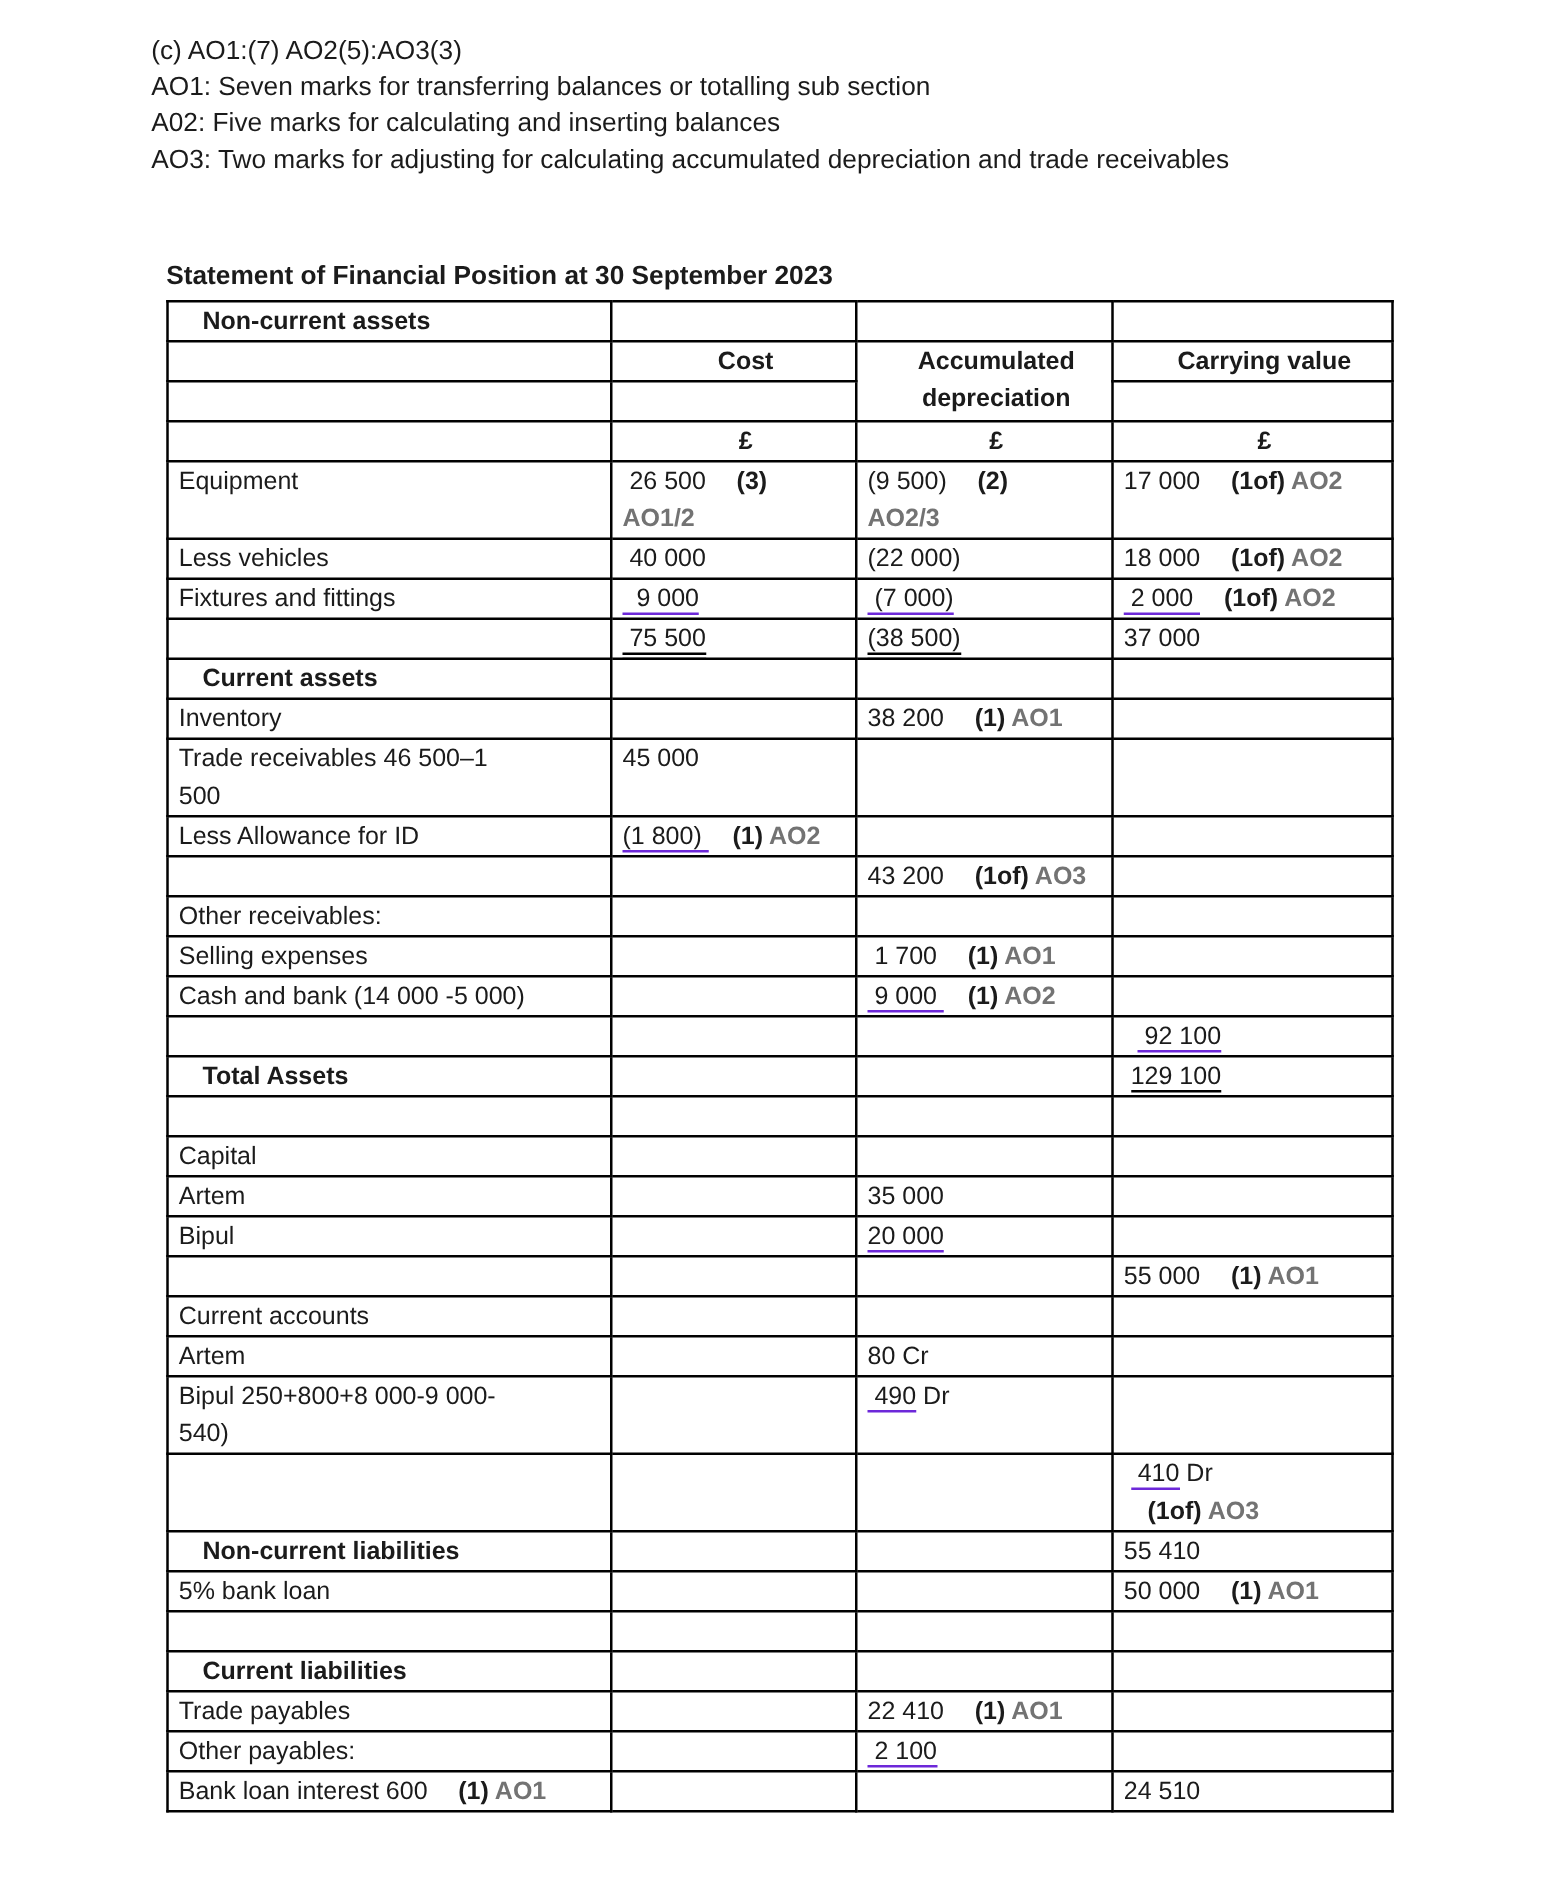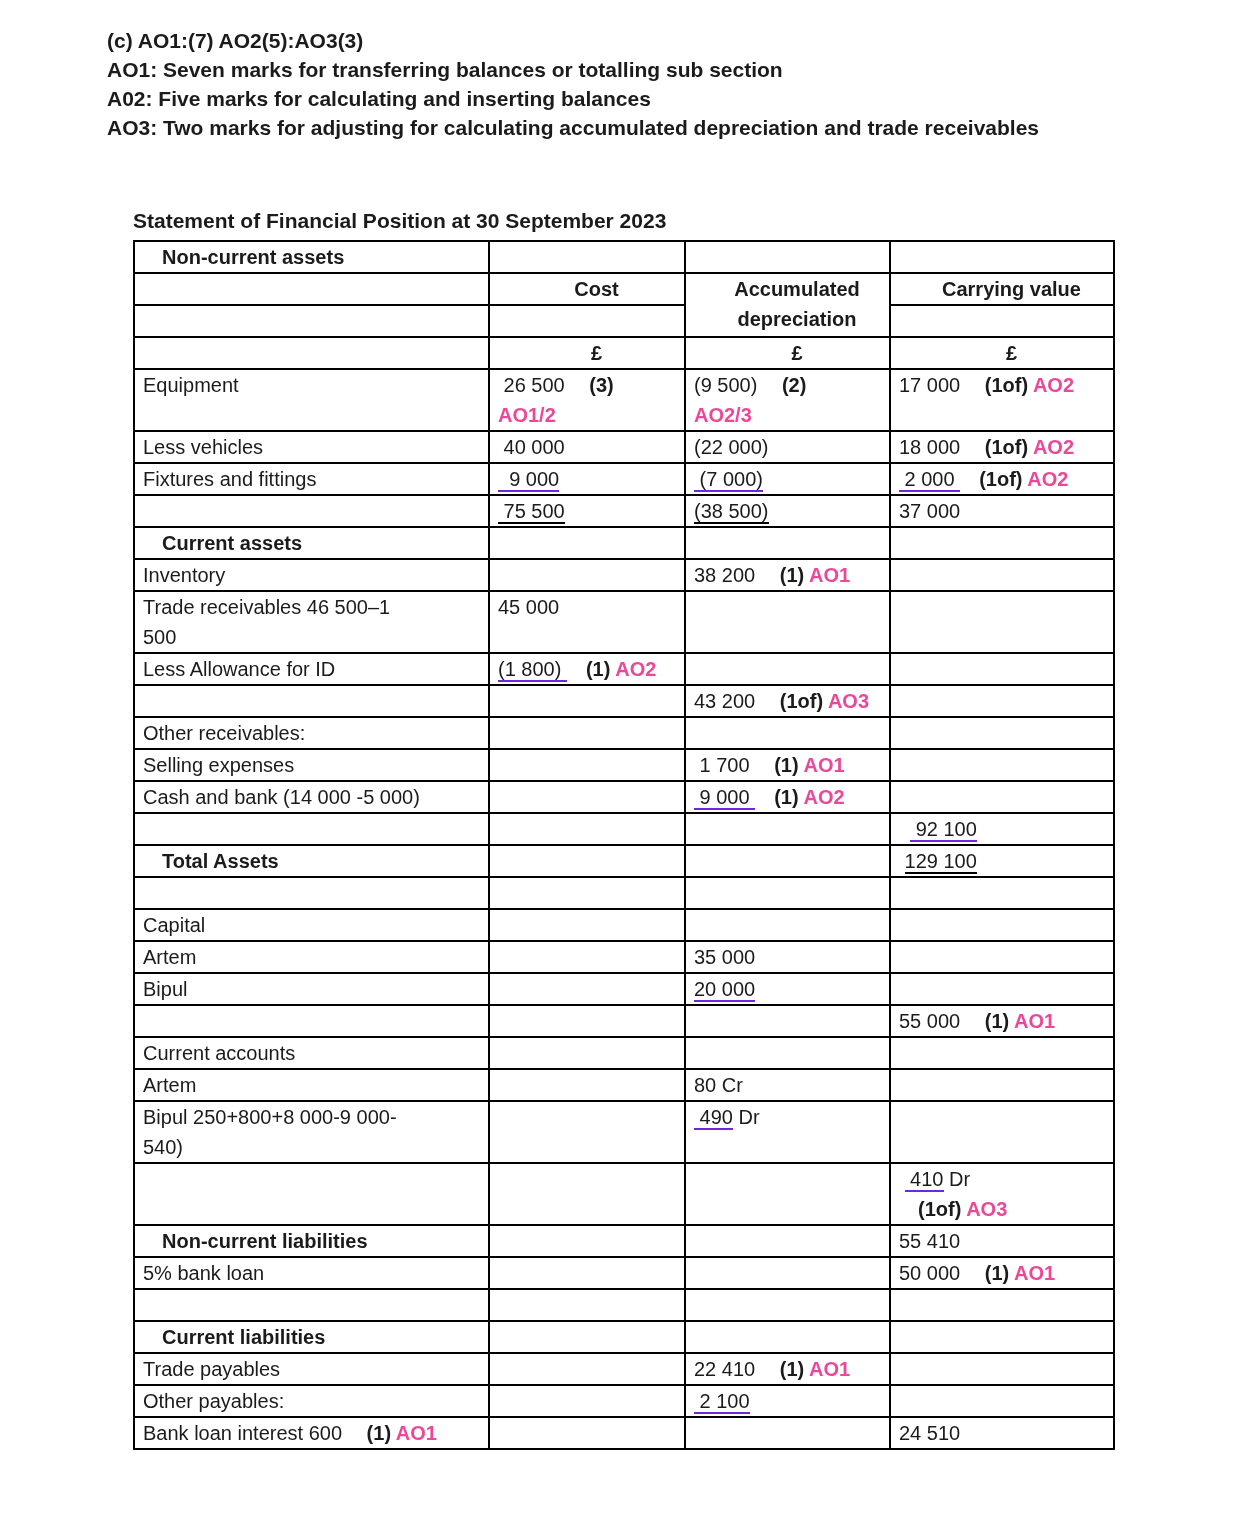--- a/index.html
+++ b/index.html
@@ -6,22 +6,22 @@
   body {
     width: 1244px; height: 1516px;
     background: #ffffff;
     font-family: "Liberation Sans", "DejaVu Sans", sans-serif;
     color: #1b1b1b;
     overflow: hidden;
   }
   .page { position: relative; width: 1244px; height: 1516px; }
 
   .hdr {
-    position: absolute; left: 107px; top: 26px; width: 1060px;
-    font-weight: 700; font-size: 21px; line-height: 29px;
+    position: absolute; left: 121px; top: 26px; width: 1060px;
+    font-weight: 400; font-size: 21px; line-height: 29px;
     white-space: pre-wrap;
   }
   .hdr-line { margin: 0; }
 
   .tbl-title {
     position: absolute; left: 133px; top: 209px; width: 980px;
     text-align: left; font-weight: 700; font-size: 21px;
   }
 
   table.sofp {
@@ -34,21 +34,21 @@
     vertical-align: top;
     font-size: 20px;
     line-height: 30px;
     height: 30px;
     white-space: pre-wrap;
     overflow: hidden;
   }
   td.center { text-align: center; }
 
   .seg-b { font-weight: 700; margin-left: 19px; }
-  .seg-r { font-weight: 700; color: #ec4899; }
+  .seg-r { font-weight: 700; color: #737373; }
   .seg-u { border-bottom: 2px solid #6d28d9; }
   .seg-d { border-bottom: 6px double #000000; }
 </style>
 </head>
 <body>
 
 <div class="page">
 
   <div class="hdr"><div class="hdr-line">(c) AO1:(7) AO2(5):AO3(3)</div><div class="hdr-line">AO1: Seven marks for transferring balances or totalling sub section</div><div class="hdr-line">A02: Five marks for calculating and inserting balances</div><div class="hdr-line">AO3: Two marks for adjusting for calculating accumulated depreciation and trade receivables</div></div>
 

